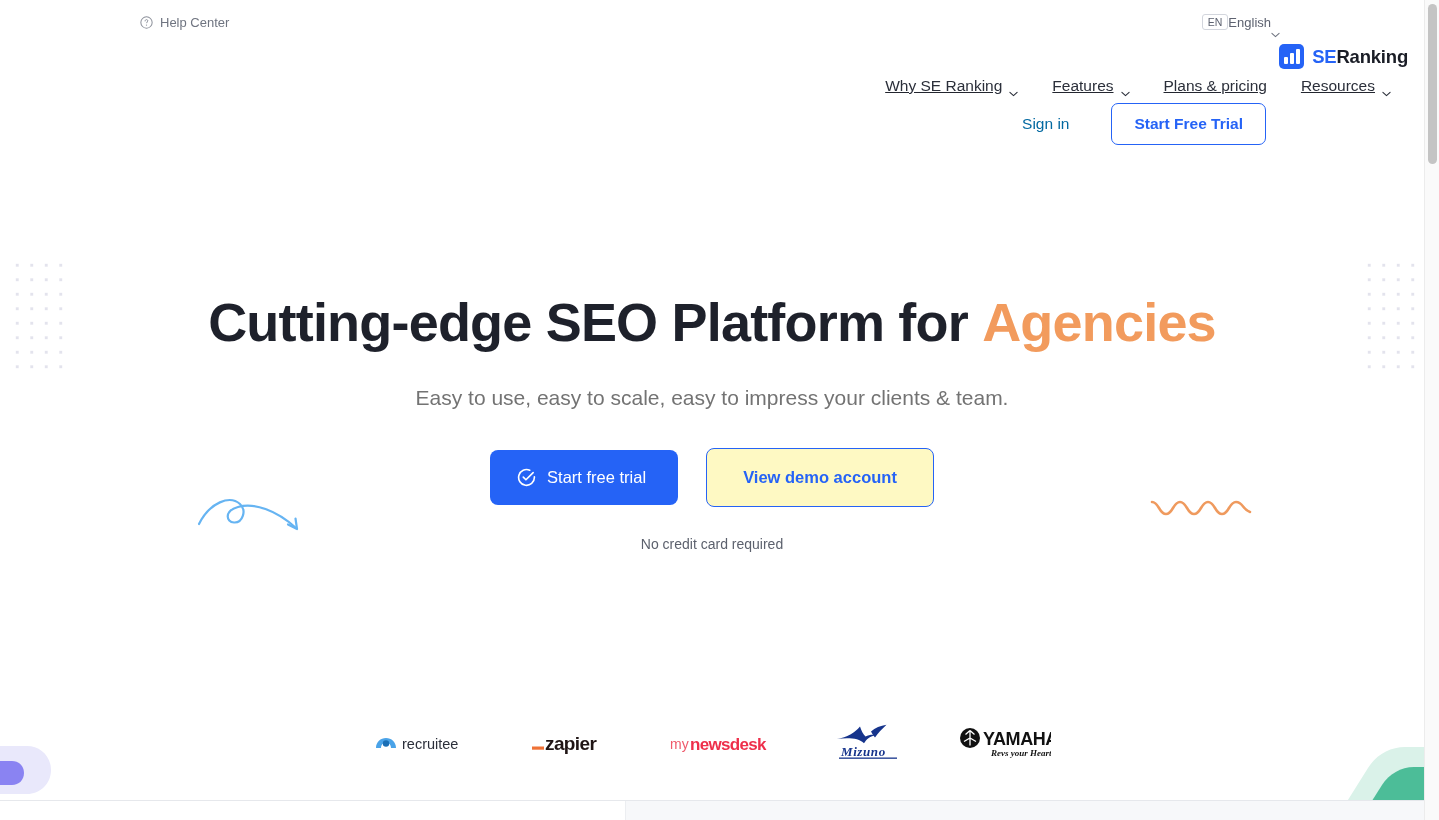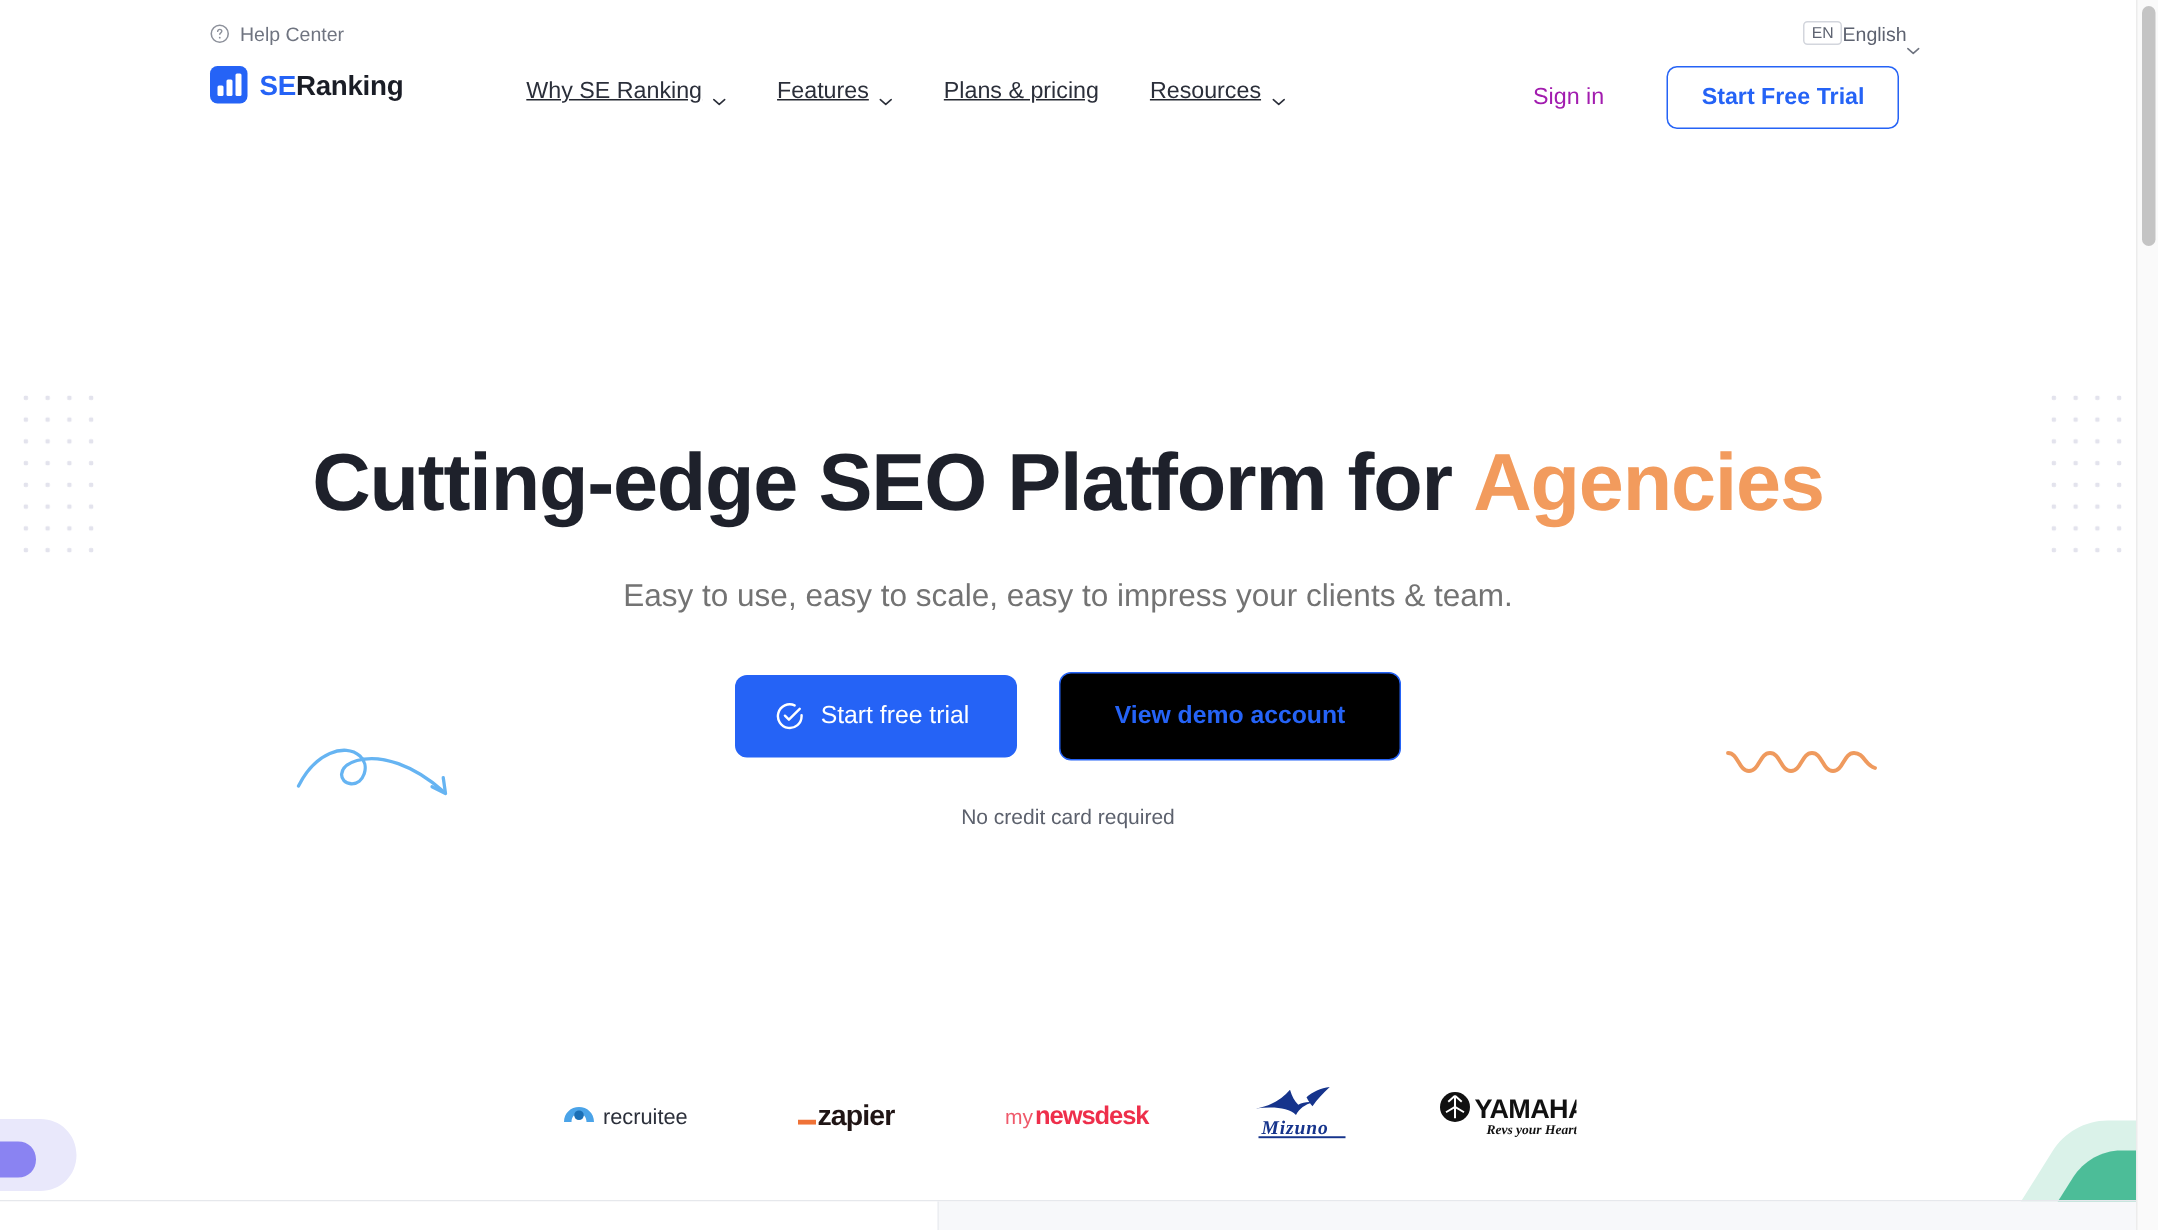--- a/index.html
+++ b/index.html
@@ -40,21 +40,21 @@
   .lang-code {
     font-size: 10.5px; color: #5d6270; border: 1px solid #d3d6dd;
     border-radius: 3px; padding: 2px 5px; line-height: 1; font-weight: 500;
   }
   .lang-name { font-size: 13px; color: #5d6270; }
   .chev { width: 9px; height: 6px; display: block; }
 
   
   .header {
     position: relative; height: 52px; width: 1424px;
-    display: flex; align-items: flex-start; padding: 0 16px 0 140px; z-index: 40;
+    display: flex; align-items: flex-end; padding: 0 16px 0 140px; z-index: 40; flex-direction: column;
   }
   .logo { display: flex; align-items: center; gap: 8px; cursor: pointer; }
   .logo-mark {
     width: 25px; height: 25px; border-radius: 5px; background: #2563f6;
     display: flex; align-items: flex-end; justify-content: center; gap: 2px;
     padding: 0 4px 5px 4px;
   }
   .logo-mark i { display:block; width: 4px; background: #fff; border-radius: 1px; }
   .logo-mark i:nth-child(1) { height: 7px; }
   .logo-mark i:nth-child(2) { height: 11px; }
@@ -63,21 +63,21 @@
   .logo-text .se { color: #2563f6; font-weight: 700; }
   .logo-text .rk { color: #1a1d26; font-weight: 600; }
 
   .nav { display: flex; align-items: center; gap: 0; margin-left: 65px; text-decoration: underline; }
   .nav-item {
     display: flex; align-items: center; gap: 7px;
     font-size: 15.5px; color: #2b2f3a; padding: 8px 17px; cursor: pointer;
     white-space: nowrap;
   }
   .nav-right { margin-left: auto; display:flex; align-items:center; gap: 0; padding-right: 142px; }
-  .signin { font-size: 15.5px; color: #a21caf; padding: 8px 20px; cursor: pointer; }
+  .signin { font-size: 15.5px; color: #0369a1; padding: 8px 20px; cursor: pointer; }
   .trial-btn {
     margin-left: 22px;
     border: 1.5px solid #2563f6; color: #2563f6; background: #fff;
     font-size: 15.5px; font-weight: 600; border-radius: 7px;
     padding: 11px 22px; cursor: pointer; white-space: nowrap;
     font-family: "Liberation Sans", sans-serif;
   }
 
   
   .hero { position: relative; width: 1424px; height: 724px; overflow: hidden; }
@@ -108,21 +108,21 @@
   }
   .btn-primary {
     display: flex; align-items: center; gap: 11px;
     background: #2563f6; color: #fff; border: none;
     font-size: 16.5px; font-weight: 500; border-radius: 8px;
     padding: 18px 32px 18px 27px; cursor: pointer;
     font-family: "Liberation Sans", sans-serif;
   }
   .btn-primary .chk { width: 19px; height: 19px; display:block; }
   .btn-secondary {
-    background: #000000; color: #2563f6; border: 1.5px solid #2563f6;
+    background: #fef9c3; color: #2563f6; border: 1.5px solid #2563f6;
     font-size: 16.5px; font-weight: 600; border-radius: 8px;
     padding: 19px 36px; cursor: pointer;
     font-family: "Liberation Sans", sans-serif;
   }
   .nocc {
     position: absolute; top: 440px; left: 0; width: 1424px; text-align: center;
     font-size: 14px; color: #5c616d;
   }
 
   .squiggle-left { position: absolute; left: 196px; top: 392px; }

